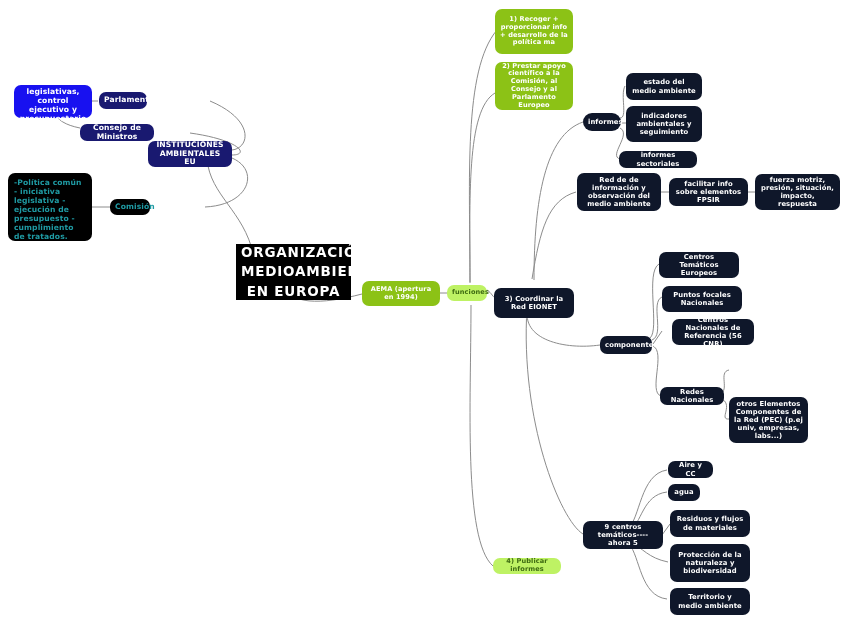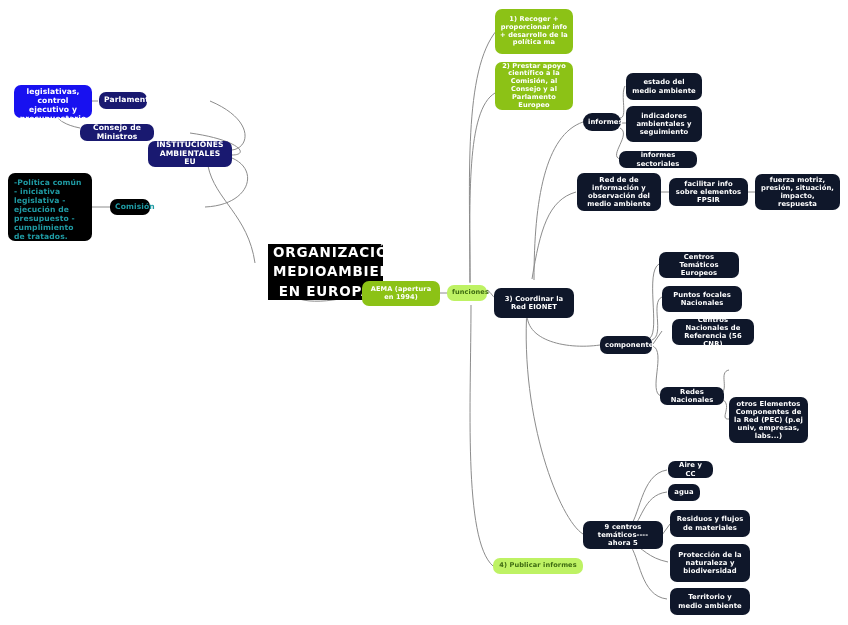--- a/index.html
+++ b/index.html
@@ -34,21 +34,20 @@
   }
   
   .n-root {
     background: #000000;
     color: #ffffff;
     border-radius: 0;
     font-size: 13.5px;
     letter-spacing: 0.8px;
     line-height: 1.45;
     font-family: "DejaVu Sans", sans-serif;
-    margin-left: 32px;
   }
   .n-navy   { background: #191970; color: #ffffff; font-size: 7.6px; }
   .n-blue   { background: #1811f0; color: #ffffff; font-size: 7.6px; }
   .n-cyan   { background: #000000; color: #1f9aa3; font-size: 7.6px;
               text-align: left; justify-content: flex-start; }
   .n-lime   { background: #8cc216; color: #ffffff; font-size: 6.6px; }
   .n-olive  { background: #bef264; color: #3e6b12; font-size: 6.6px; }
   .n-green  { background: #0f172a; color: #ffffff; font-size: 6.8px; }
   .lbl { display: block; width: 100%; }
 </style>
@@ -155,21 +154,21 @@
   </div>
 
   <div class="node n-lime" style="left:495px; top:62px; width:78px; height:48px;">
     <span class="lbl">2) Prestar apoyo científico a la Comisión, al Consejo y al Parlamento Europeo</span>
   </div>
 
   <div class="node n-green" style="left:494px; top:288px; width:80px; height:30px;">
     <span class="lbl">3) Coordinar la Red EIONET</span>
   </div>
 
-  <div class="node n-olive" style="left:493px; top:558px; width:90px; height:16px;justify-content:flex-end;">
+  <div class="node n-olive" style="left:493px; top:558px; width:68px; height:16px;justify-content:flex-end;">
     <span class="lbl">4) Publicar informes</span>
   </div>
 
   <div class="node n-green" style="left:583px; top:113px; width:38px; height:18px;border-radius:9px;">
     <span class="lbl">informes</span>
   </div>
 
   <div class="node n-green" style="left:626px; top:73px; width:76px; height:27px;">
     <span class="lbl">estado del medio ambiente</span>
   </div>

